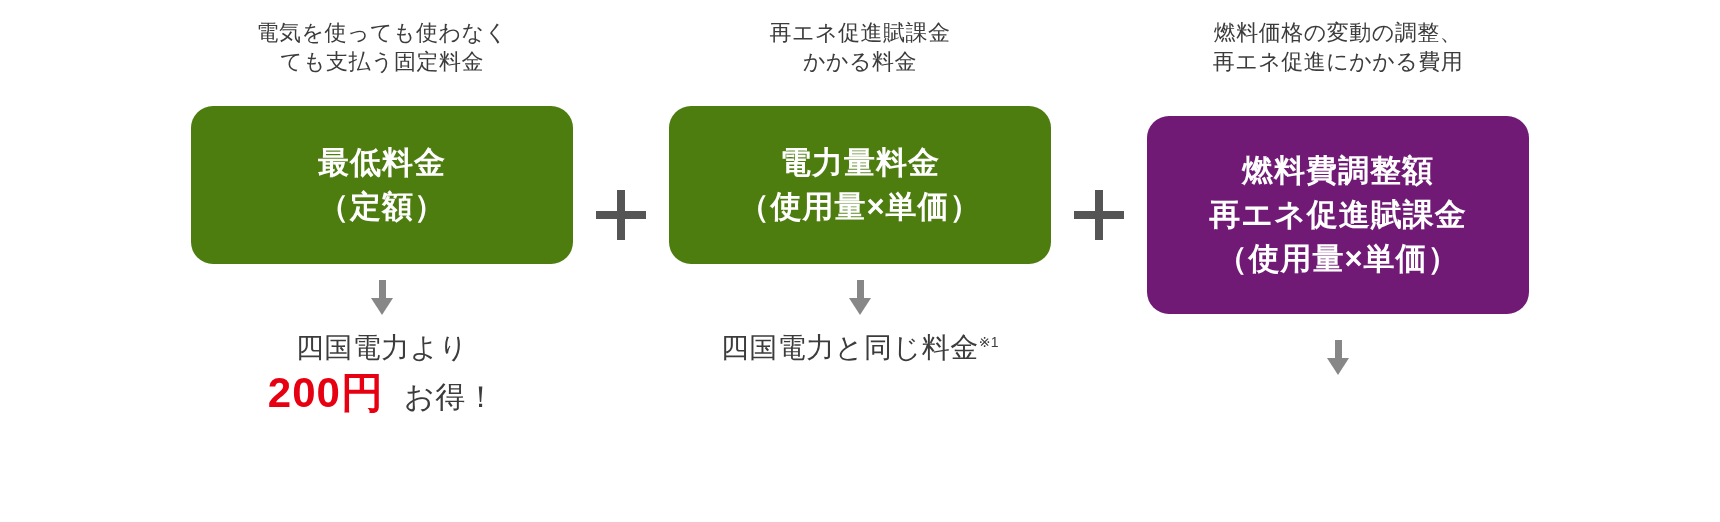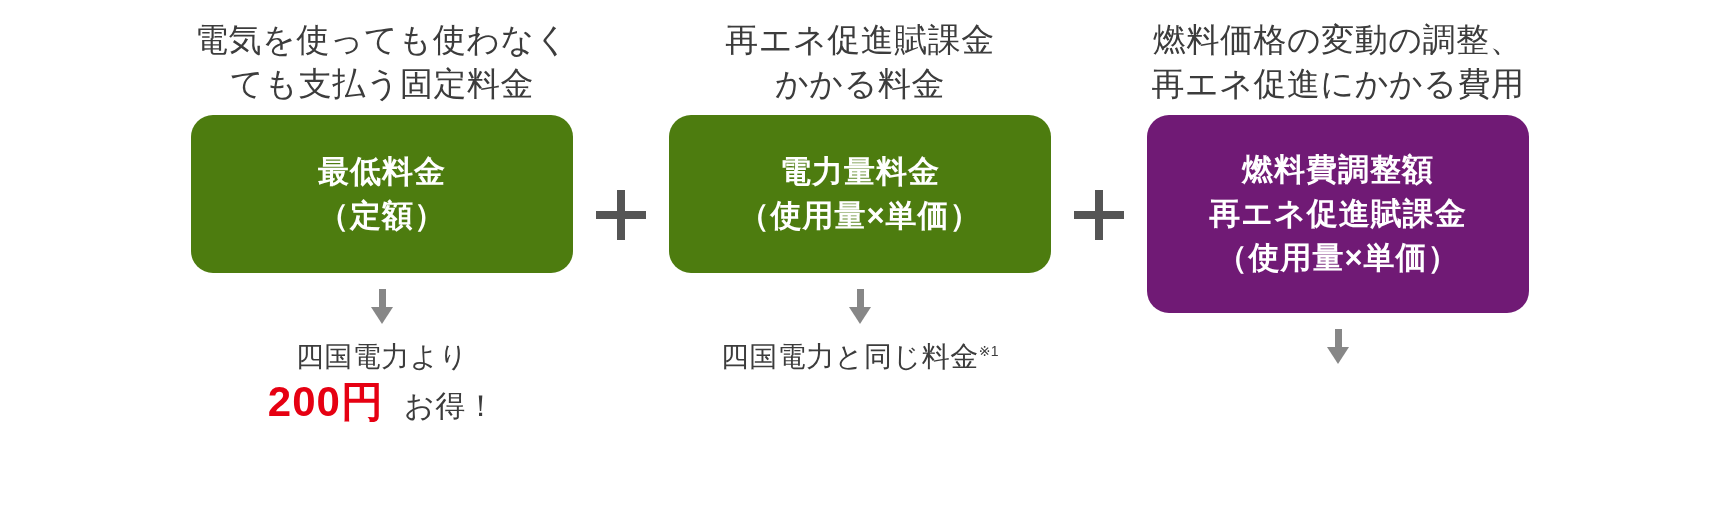--- a/index.html
+++ b/index.html
@@ -26,24 +26,24 @@
 
   .column {
     display: flex;
     flex-direction: column;
     align-items: center;
     width: 400px;
   }
 
   .col-1 { width: 400px; }
   .col-2 { width: 400px; }
-  .col-3 { width: 400px; }
+  .col-3 { width: 400px; gap: 10px; }
 
   .caption {
-    font-size: 33px;
+    font-size: 22px;
     line-height: 1.32;
     color: #3c3c3c;
     text-align: center;
     letter-spacing: 0.5px;
     white-space: pre-line;
     min-height: 78px;
   }
 
   .box {
     width: 382px;

